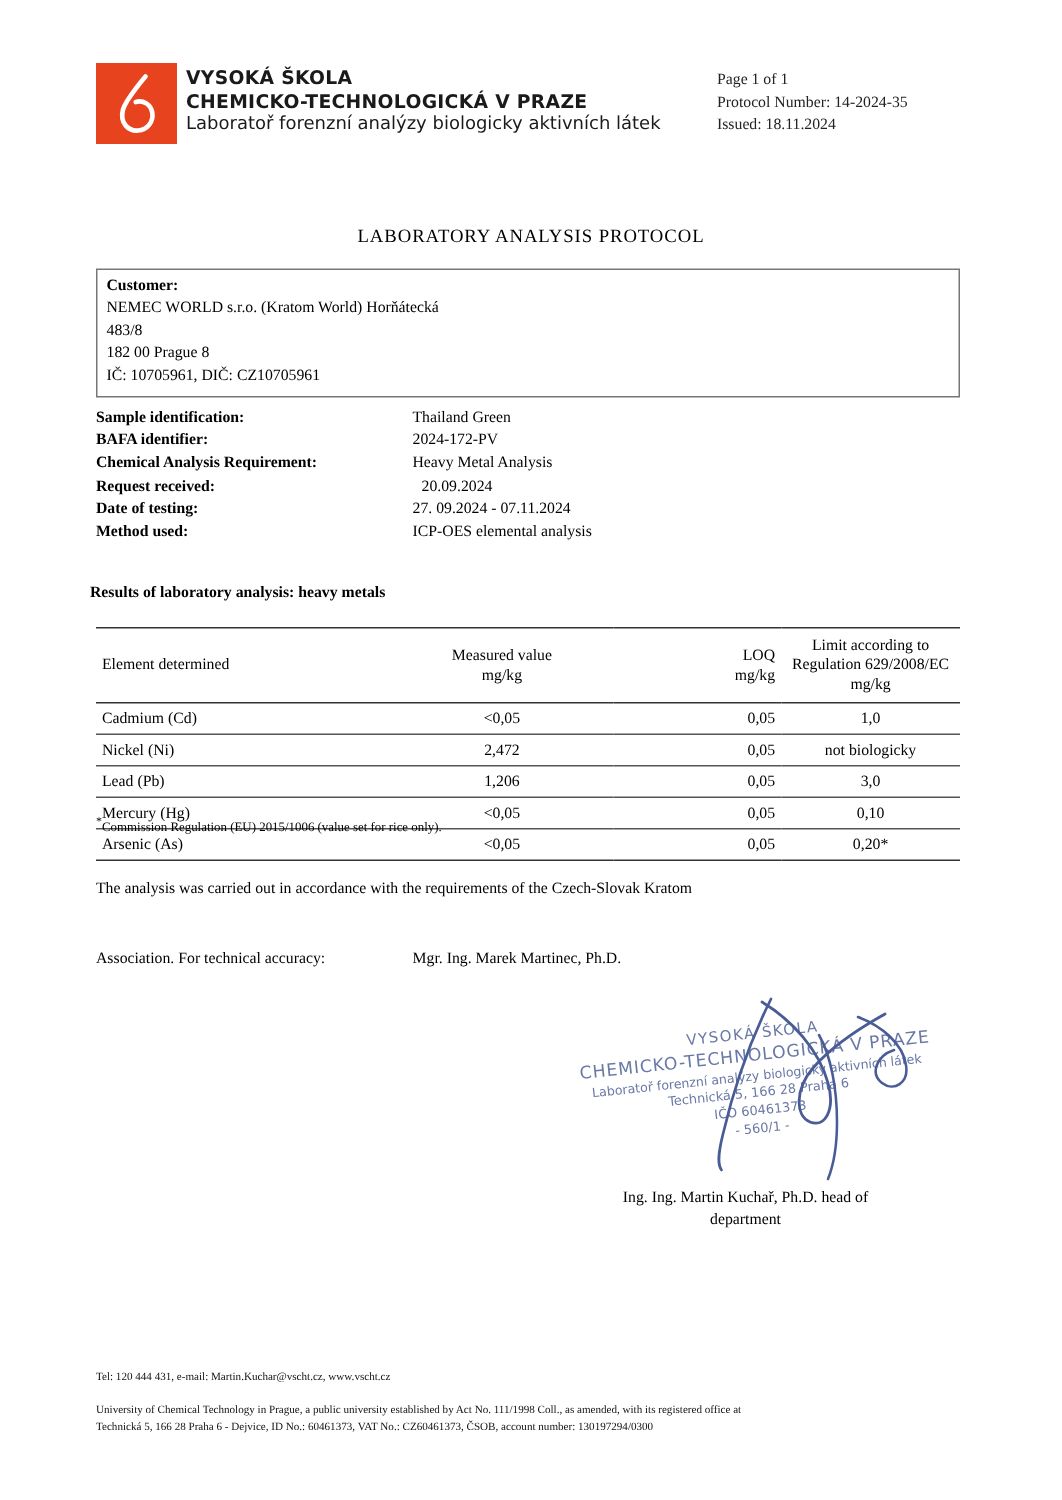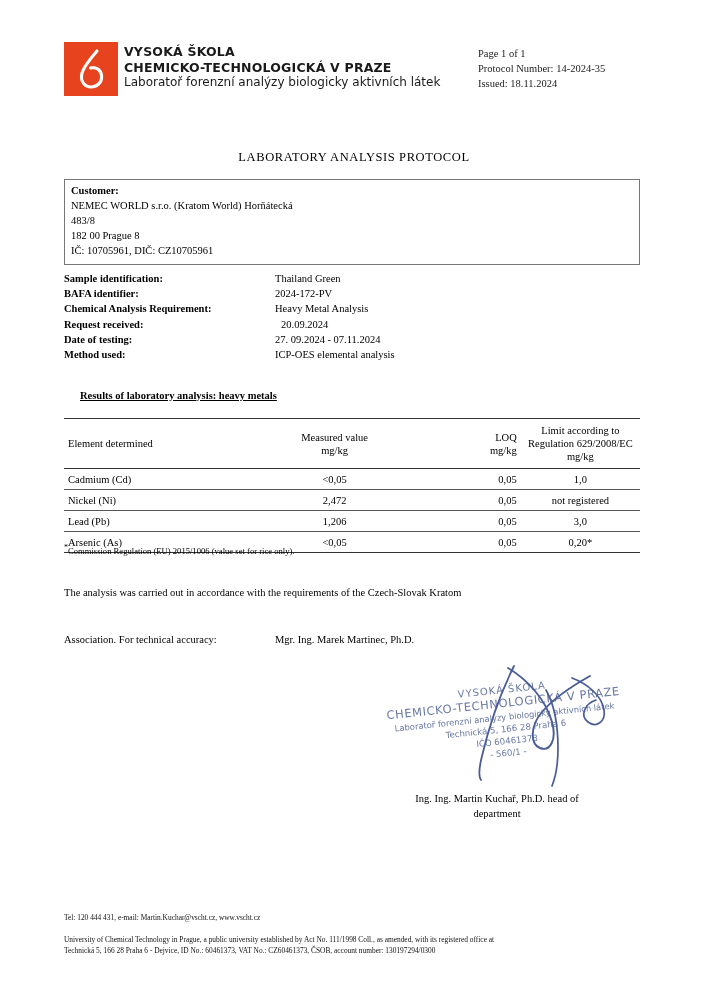--- a/index.html
+++ b/index.html
@@ -105,25 +105,24 @@
     width: 211px;
     font-weight: bold;
     flex: none;
   }
   .sample-info .v { flex: 1; }
   .sample-info .v.indent { padding-left: 6px; }
 
   
   .results-heading {
     position: absolute;
-    left: 80px;
+    left: 60px;
     top: 390px;
     font-size: 10.5px;
     font-weight: bold;
-    text-decoration: underline;
     text-align: center;
   }
 
   
   .table-wrap {
     position: absolute;
     left: 64px;
     top: 418px;
     width: 576px;
   }
@@ -333,27 +332,33 @@
         <tr>
           <td class="c-el">Cadmium (Cd)</td>
           <td class="c-mv">&lt;0,05</td>
           <td class="c-loq">0,05</td>
           <td class="c-lim">1,0</td>
         </tr>
         <tr>
           <td class="c-el">Nickel (Ni)</td>
           <td class="c-mv">2,472</td>
           <td class="c-loq">0,05</td>
-          <td class="c-lim">not registered</td>
+          <td class="c-lim">not biologicky</td>
         </tr>
         <tr>
           <td class="c-el">Lead (Pb)</td>
           <td class="c-mv">1,206</td>
           <td class="c-loq">0,05</td>
           <td class="c-lim">3,0</td>
+        </tr>
+        <tr>
+          <td class="c-el">Mercury (Hg)</td>
+          <td class="c-mv">&lt;0,05</td>
+          <td class="c-loq">0,05</td>
+          <td class="c-lim">0,10</td>
         </tr>
         <tr>
           <td class="c-el">Arsenic (As)</td>
           <td class="c-mv">&lt;0,05</td>
           <td class="c-loq">0,05</td>
           <td class="c-lim">0,20*</td>
         </tr>
       </tbody>
     </table>
   </div>

